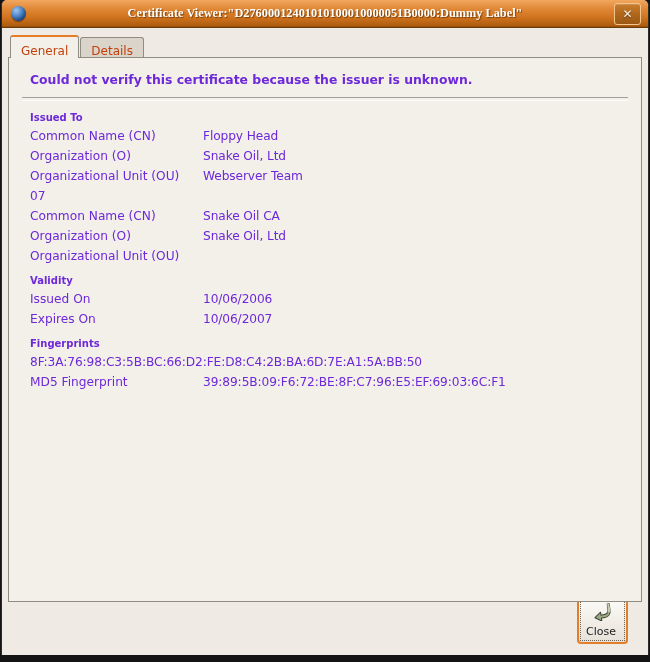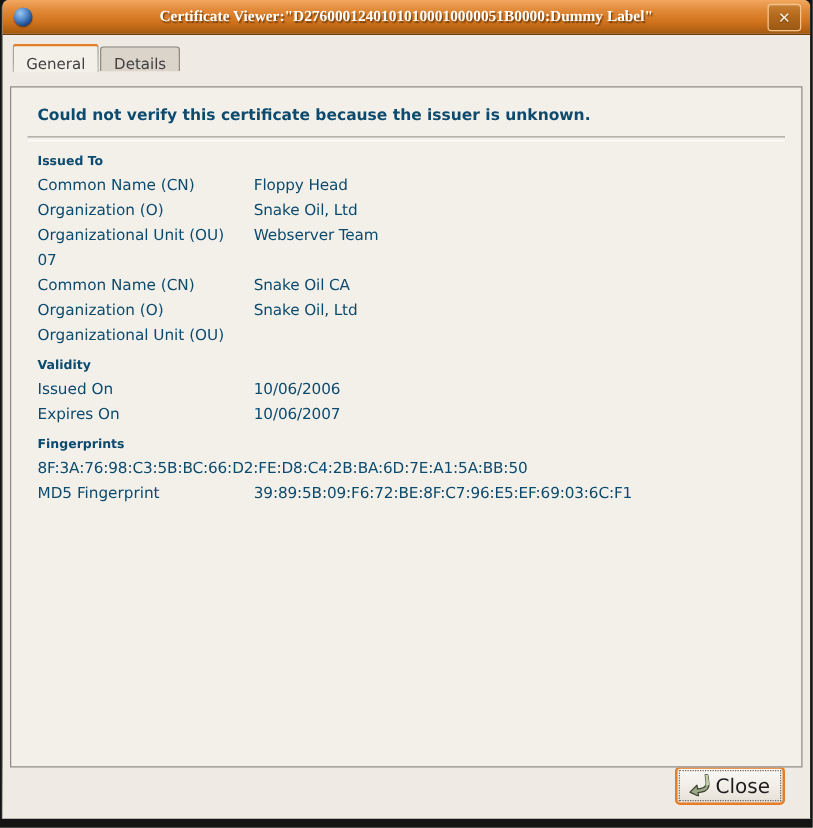--- a/index.html
+++ b/index.html
@@ -16,39 +16,39 @@
   .title-text{flex:1;text-align:center;color:#fff;font-weight:bold;font-size:12.3px;
     text-shadow:1px 1px 1px rgba(90,45,0,.75);white-space:nowrap;overflow:hidden;font-family:Liberation Serif, serif;}
   .tb-close{position:absolute;right:7px;top:3px;width:25px;height:20px;border:1px solid #f3c58d;
     border-radius:3px;background:linear-gradient(180deg,#c87f31 0%,#b2691c 45%,#9c5813 100%);
     color:#f7efe2;display:flex;align-items:center;justify-content:center;cursor:pointer;
     box-shadow:inset 0 1px 0 rgba(255,255,255,.15);}
   .tb-close span{font-size:12px;font-weight:bold;line-height:1;text-shadow:0 1px 1px rgba(60,30,0,.6);}
   
   .tabbar{display:flex;align-items:flex-end;height:29px;padding-left:8px;position:relative;z-index:2;}
   .tab{box-sizing:border-box;border:1px solid #8f8c84;border-bottom:none;border-radius:3px 3px 0 0;
-    padding:4px 10px;font-size:12px;color:#404040;cursor:pointer;text-align:right;}
+    padding:4px 10px;font-size:12px;color:#c2410c;cursor:pointer;text-align:right;}
   .tab.active{height:23px;line-height:20px;background:#F3F0EA;border-top:2px solid #E57D26;
     margin-bottom:-1px;position:relative;z-index:3;}
   .tab.inactive{height:20px;line-height:19px;background:#DAD4CA;margin-left:1px;}
   
-  .panel{position:relative;z-index:1;margin:12px 6px;height:545px;box-sizing:border-box;
-    border:1px solid #8f8c84;background:#F3F0EA;color:#0c4a6e;}
+  .panel{position:relative;z-index:1;margin:0 6px;height:545px;box-sizing:border-box;
+    border:1px solid #8f8c84;background:#F3F0EA;color:#6d28d9;}
   .warning{font-weight:bold;font-size:12.4px;padding:14px 18px 0 21px;}
   .sep{height:2px;margin:10px 13px 2px 13px;border-top:1px solid #a39f97;border-bottom:1px solid #fdfcfa;}
   .sec-title{font-weight:bold;font-size:10px;padding:9px 0 3px 21px;}
   .row{display:flex;line-height:20px;font-size:12.2px;padding-left:21px;white-space:nowrap;}
   .row .lbl{width:173px;flex:none;}
   .row .val{letter-spacing:-0.1px;}
   
   .close-btn{position:absolute;right:20px;bottom:11px;border:2px solid #E57D26;border-radius:4px;
     background:linear-gradient(180deg,#fbfaf7 0%,#f1ede6 55%,#e6e1d8 100%);
     padding:0;cursor:pointer;font-family:inherit;}
   .focus-inner{display:flex;align-items:center;gap:4px;margin:2px;padding:2px 8px 2px 5px;
-    outline:1px dotted #6b675f;font-size:16px;color:#1c1c1c;}
+    outline:1px dotted #6b675f;font-size:11px;color:#1c1c1c;flex-direction:column;}
   .close-arrow-icon{transform:rotate(-8deg);}
 </style>
 </head>
 <body>
 
 <div class="window">
 
   <div class="titlebar">
     <span class="win-icon"></span>
     <span class="title-text">Certificate Viewer:"D27600012401010100010000051B0000:Dummy Label"</span>

